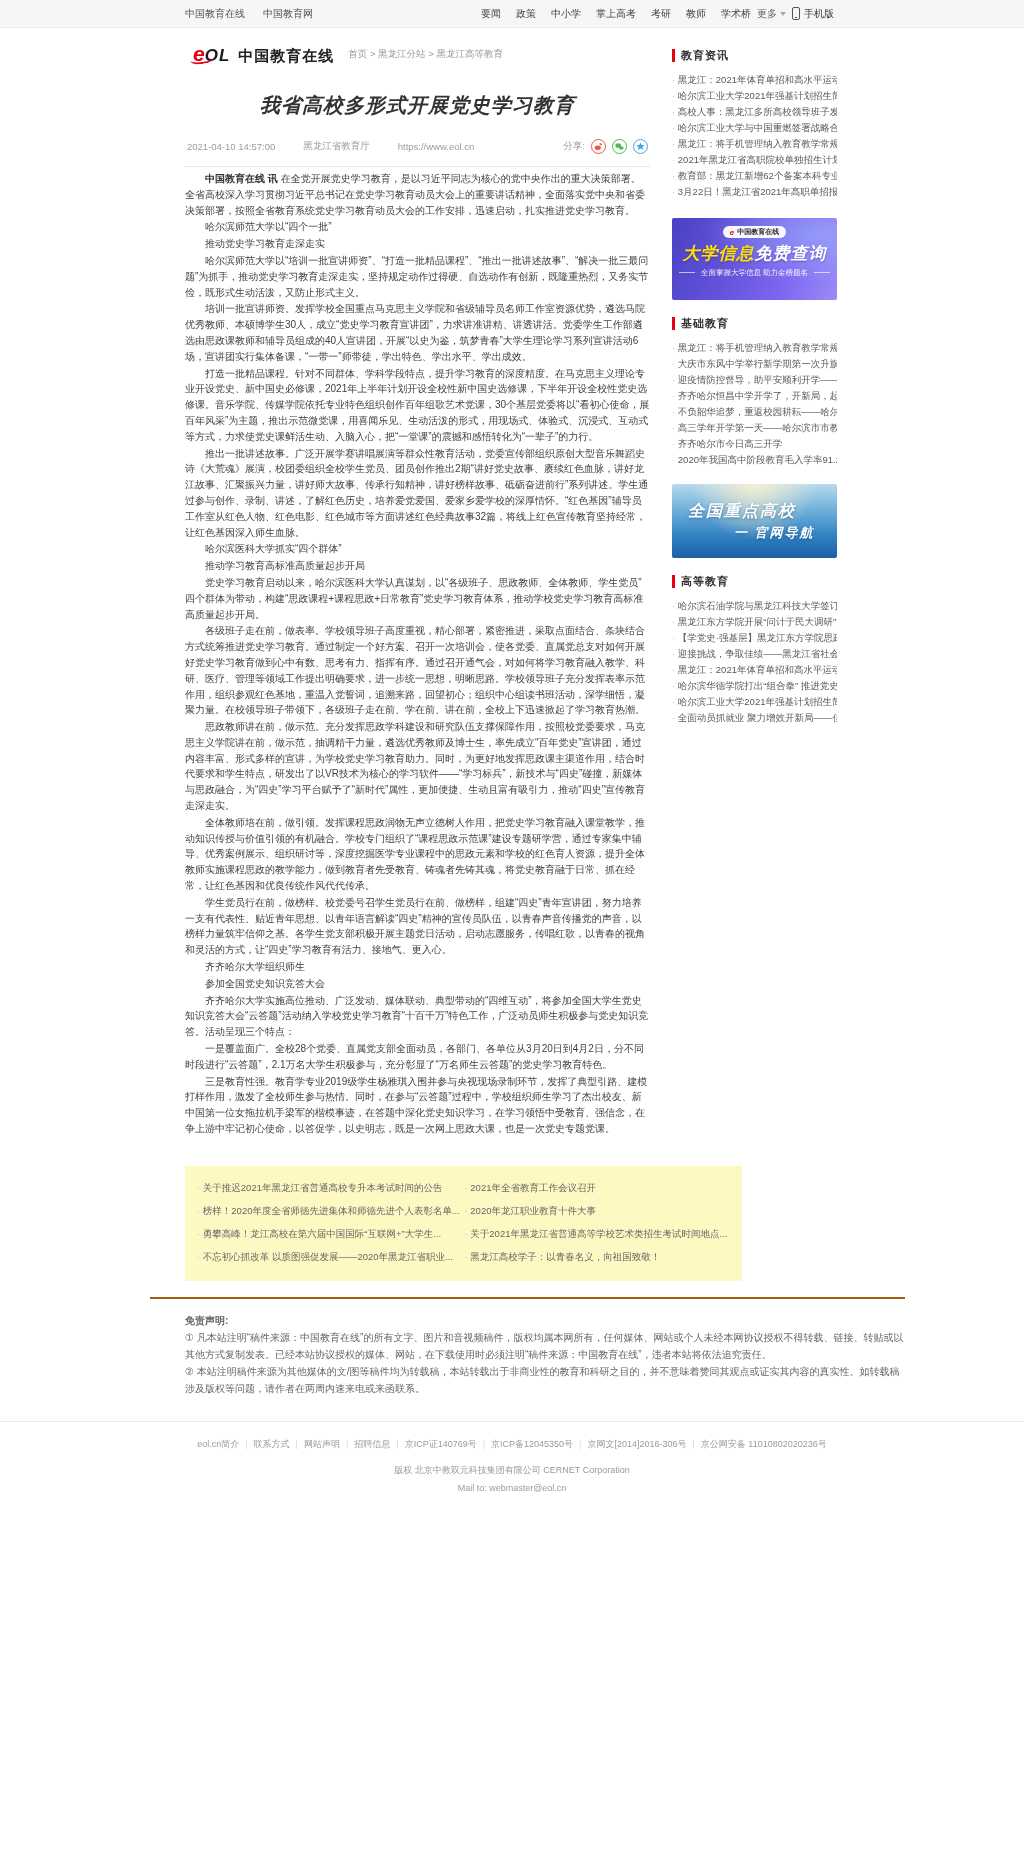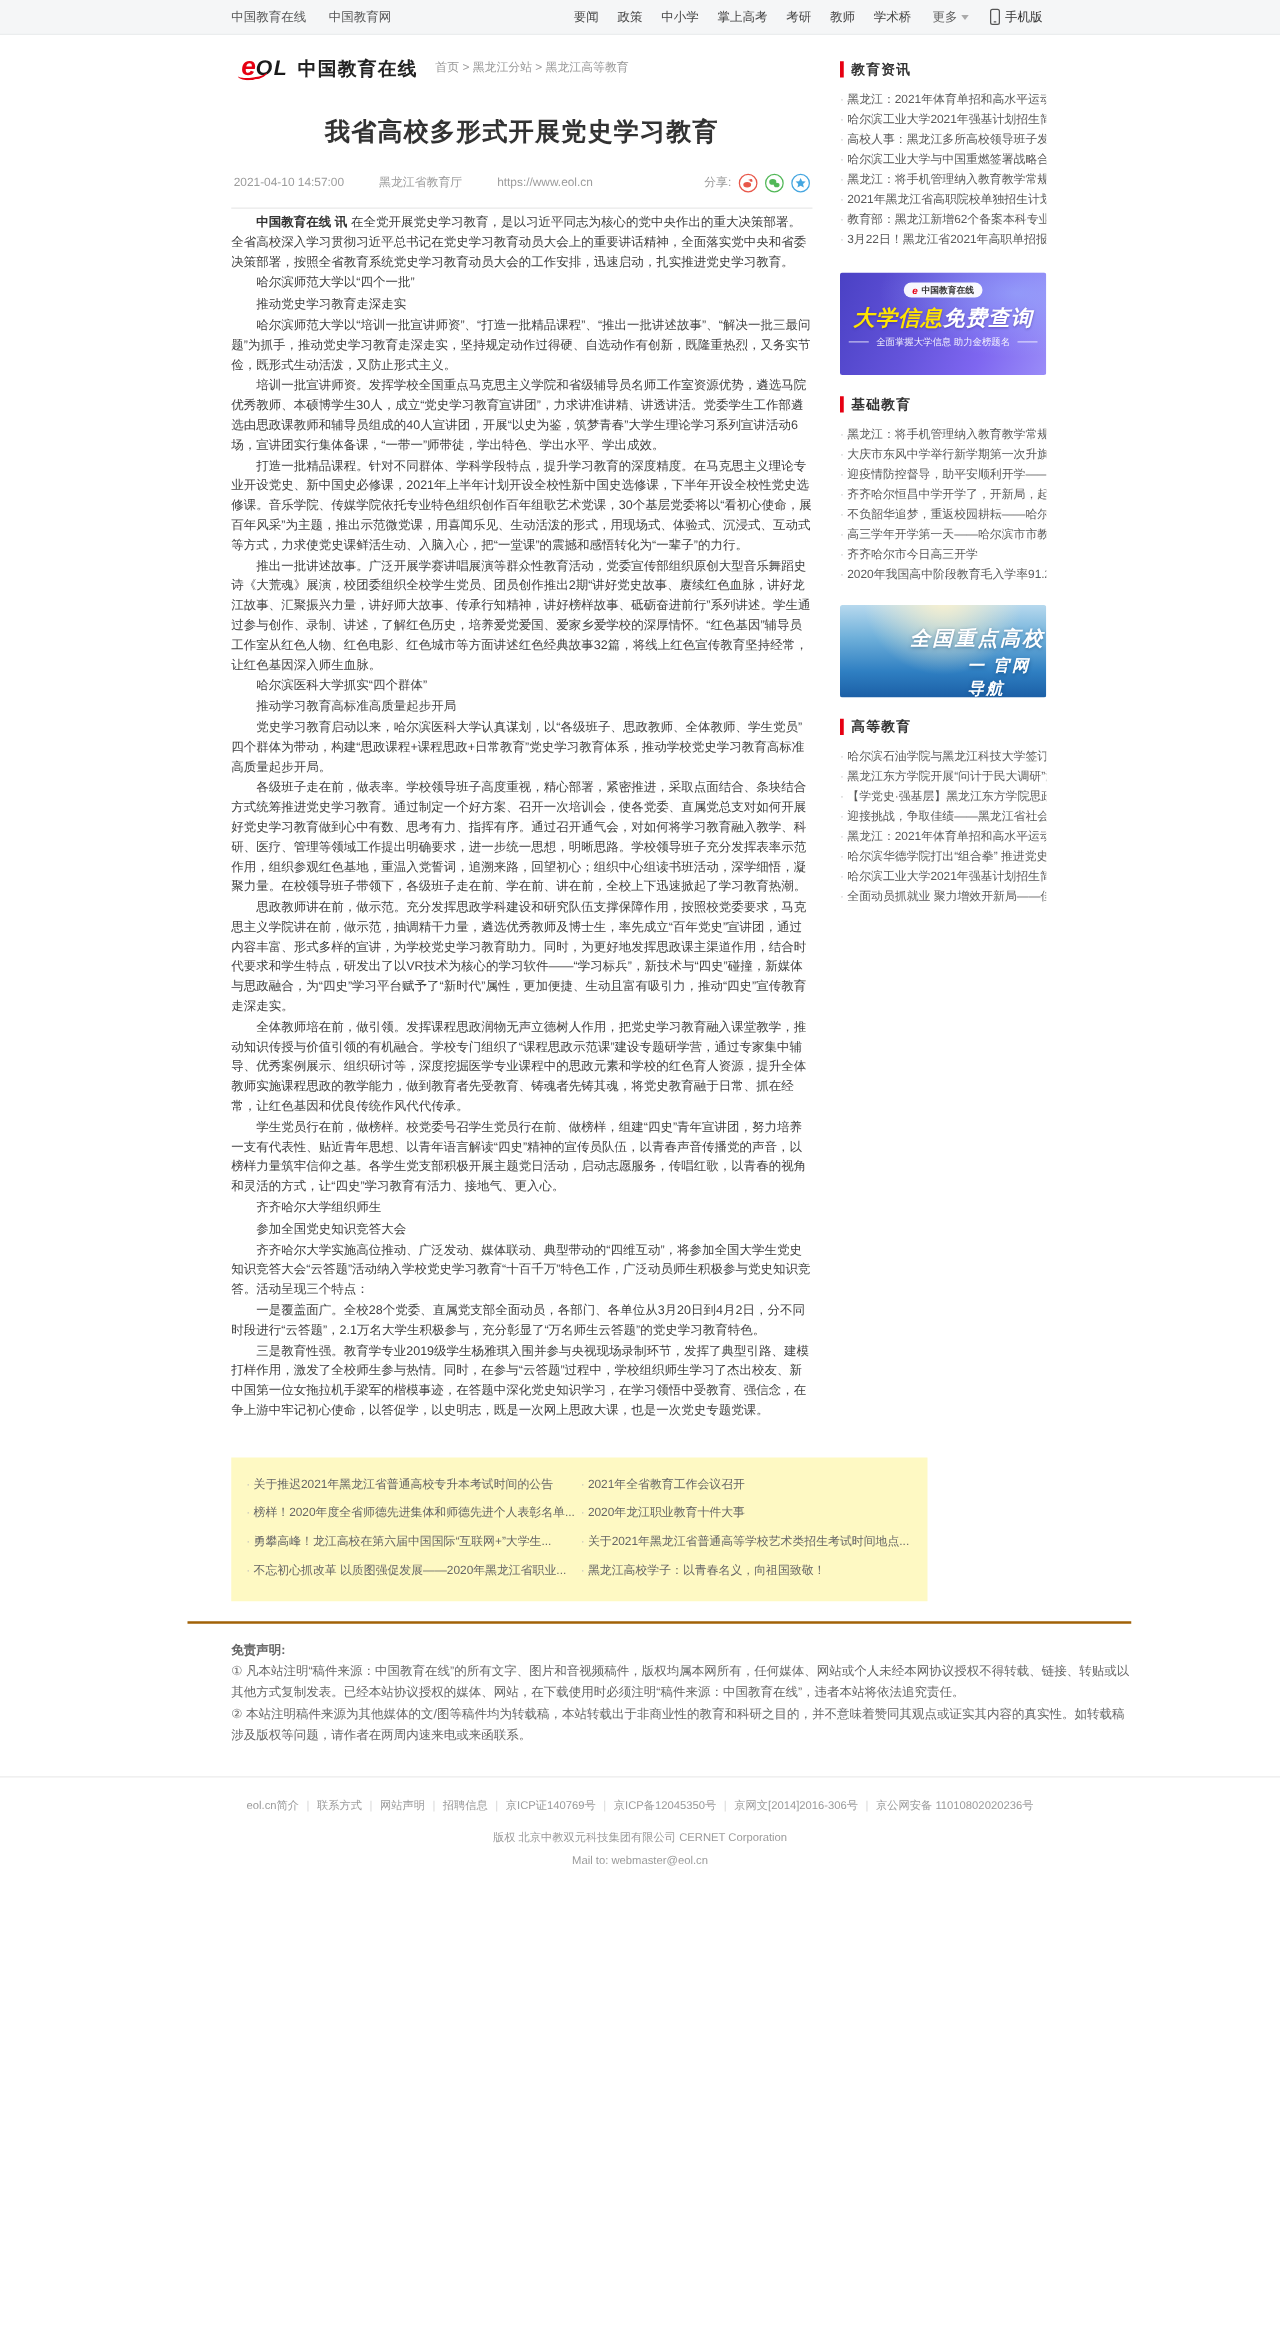--- a/index.html
+++ b/index.html
@@ -5,21 +5,21 @@
   * { box-sizing: border-box; }
   html,body { margin:0; padding:0; }
   body { width:1024px; background:#fff; color:#404040;
          font-family:"Liberation Sans","DejaVu Sans",sans-serif; }
   a { text-decoration:none; color:inherit; }
 
   
   .topbar { height:28px; background:#f5f6f7; border-bottom:1px solid #ebedee;
             display:flex; align-items:center; padding:0 190px 0 185px; font-size:10px; color:#555; }
   .topbar-left { display:flex; gap:18px; }
-  .topbar-right { margin-left:auto; display:flex; align-items:center; gap:17px; color:#444; }
+  .topbar-right { margin-left:auto; display:flex; align-items:center; gap:6px; color:#444; }
   .more-wrap { display:flex; align-items:center; gap:3px; color:#666; }
   .caret { width:0; height:0; border-left:3px solid transparent; border-right:3px solid transparent;
            border-top:4px solid #aaa; display:inline-block; }
   .phone-wrap { display:flex; align-items:center; gap:4px; color:#333; }
   .phone-ico { width:8px; height:13px; border:1px solid #555; border-radius:2px; position:relative; display:inline-block; }
   .phone-ico::after { content:""; position:absolute; left:2px; bottom:1px; width:2px; height:1px; background:#555; }
 
   
   .main { display:flex; padding:4px 0 0 185px; align-items:flex-start; }
   .colL { width:465px; flex:none; }
@@ -30,21 +30,21 @@
   .logo { display:flex; align-items:baseline; cursor:pointer; }
   .logo-e { color:#e60012; font-weight:bold; font-style:italic; font-size:21px; position:relative; }
   .logo-e::after { content:""; position:absolute; left:-3px; bottom:2px; width:24px; height:8px;
                    border-bottom:2px solid #e60012; border-radius:50%; transform:rotate(-8deg); }
   .logo-ol { color:#1a1a1a; font-weight:bold; font-style:italic; font-size:17px; letter-spacing:1px; }
   .logo-cn { font-size:15px; font-weight:bold; color:#222; margin-left:8px; letter-spacing:1px; }
   .crumbs { font-size:9.5px; color:#999; margin-left:14px; }
 
   
   .title { font-size:20px; font-weight:bold; color:#333; text-align:center;
-           margin:26px 0 20px; letter-spacing:1px; }
+           margin:26px 0 20px; letter-spacing:1px;font-style:italic; }
   .meta { display:flex; align-items:center; font-size:9.5px; color:#9b9b9b;
           padding:0 2px 12px 2px; border-bottom:1px solid #e9e9e9; }
   .meta .src { margin-left:28px; }
   .meta .url { margin-left:28px; }
   .share { margin-left:auto; display:flex; align-items:center; gap:6px; }
   .share-label { color:#999; }
   .sicon { width:15px; height:15px; border-radius:50%; display:inline-flex; align-items:center;
            justify-content:center; cursor:pointer; }
   .sicon svg { display:block; }
 
@@ -73,21 +73,21 @@
              text-shadow:0 1px 2px rgba(40,20,120,.45); }
   .b1-main .hl { color:#ffe400; }
   .b1-sub { font-size:7.5px; margin-top:3px; opacity:.92; display:flex; align-items:center;
             justify-content:center; gap:6px; }
   .b1-sub::before,.b1-sub::after { content:""; width:16px; height:1px; background:rgba(255,255,255,.7); }
 
   .banner2 { height:74px; margin:16px 0 2px; border-radius:2px; overflow:hidden; position:relative;
              cursor:pointer; color:#fff;
              background:
                radial-gradient(ellipse at 50% -10%, rgba(255,243,205,.95), rgba(255,243,205,0) 55%),
-               linear-gradient(180deg,#b7d9ee 0%,#6fb0da 35%,#2f7fc2 72%,#1b5fa6 100%); padding-left: 40px; }
+               linear-gradient(180deg,#b7d9ee 0%,#6fb0da 35%,#2f7fc2 72%,#1b5fa6 100%); }
   .b2-l1 { font-size:16px; font-weight:900; font-style:italic; padding:17px 0 0 16px;
            letter-spacing:2px; text-shadow:0 1px 3px rgba(10,60,110,.5); }
   .b2-l2 { font-size:13px; font-weight:900; font-style:italic; padding:2px 0 0 62px;
            letter-spacing:2px; text-shadow:0 1px 3px rgba(10,60,110,.5); }
 
   
   .related { width:557px; margin:28px 0 0 185px; background:#fef9c3; padding:15px 10px 8px 12px;
              display:flex; }
   .rel-col { width:50%; }
   ul.rel-list { list-style:none; margin:0; padding:0; }

